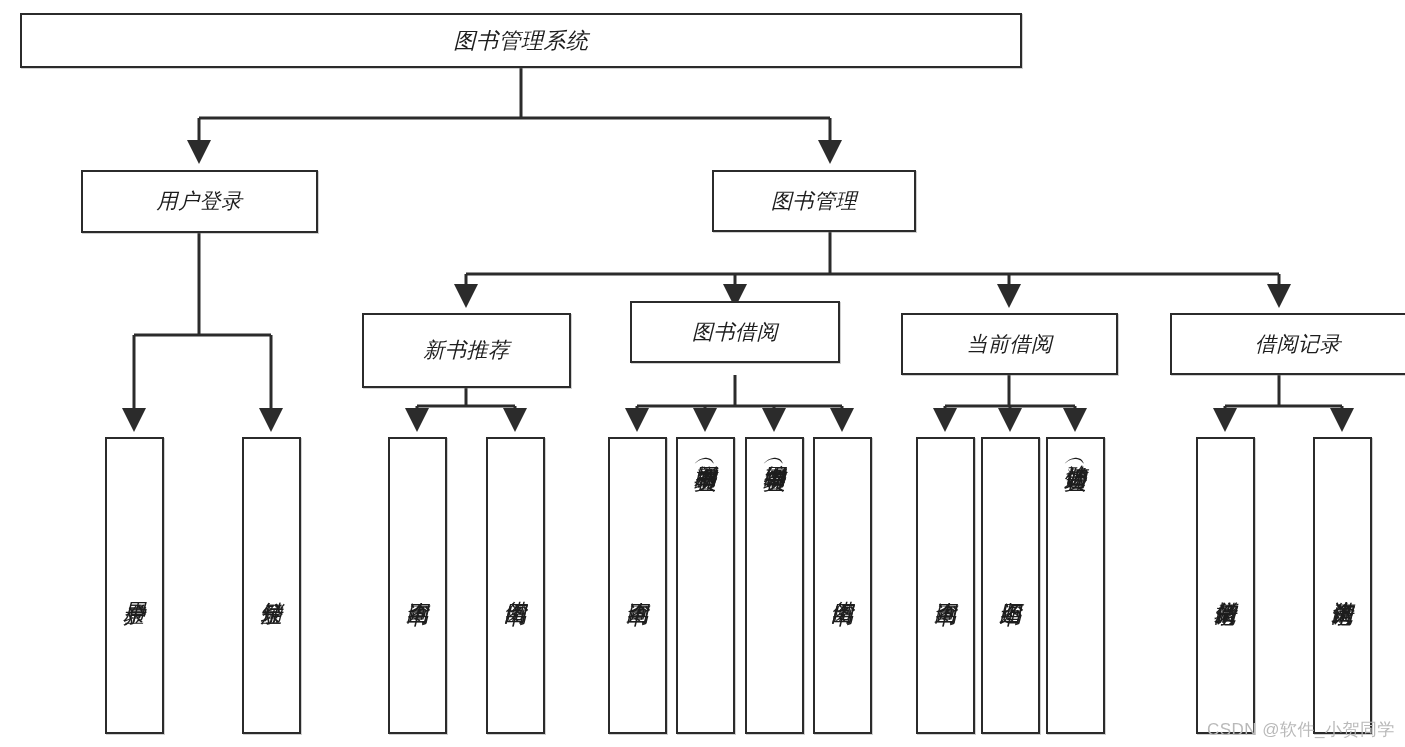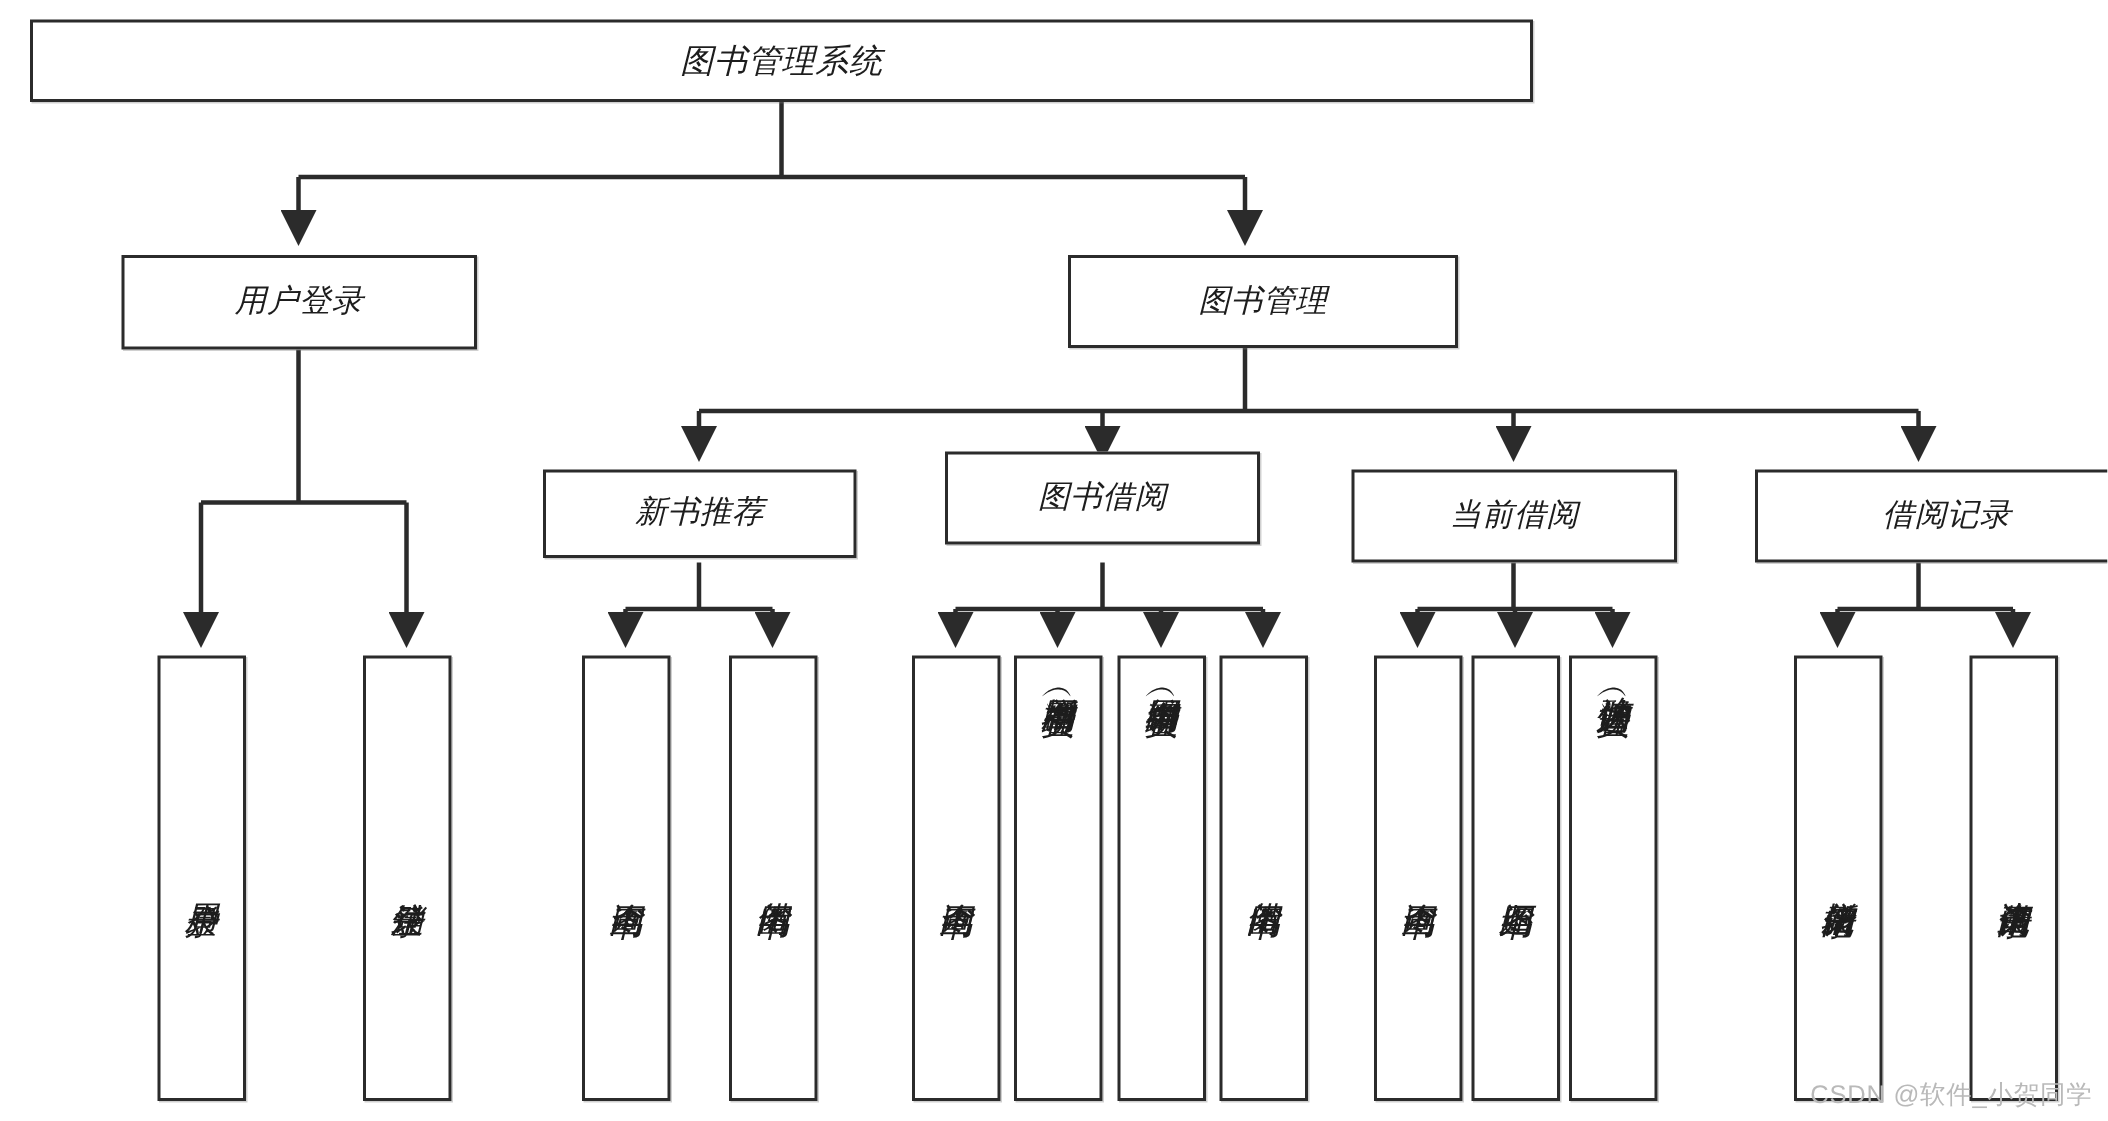--- a/index.html
+++ b/index.html
@@ -140,25 +140,25 @@
     </g>
   </svg>
 
   <div class="node horiz root" style="left:20px; top:13px; width:1002px; height:55px;">
     <span class="label">图书管理系统</span>
   </div>
 
   <div class="node horiz" style="left:81px; top:170px; width:237px; height:63px;">
     <span class="label">用户登录</span>
   </div>
-  <div class="node horiz" style="left:712px; top:170px; width:260px; height:62px;">
+  <div class="node horiz" style="left:712px; top:170px; width:204px; height:62px;">
     <span class="label">图书管理</span>
   </div>
 
-  <div class="node horiz" style="left:362px; top:313px; width:209px; height:59px;align-items:center;">
+  <div class="node horiz" style="left:362px; top:313px; width:209px; height:75px;align-items:center;">
     <span class="label">新书推荐</span>
   </div>
   <div class="node horiz" style="left:630px; top:301px; width:210px; height:62px;">
     <span class="label">图书借阅</span>
   </div>
   <div class="node horiz" style="left:901px; top:313px; width:217px; height:62px;">
     <span class="label">当前借阅</span>
   </div>
   <div class="node horiz" style="left:1170px; top:313px; width:256px; height:62px;">
     <span class="label">借阅记录</span>

